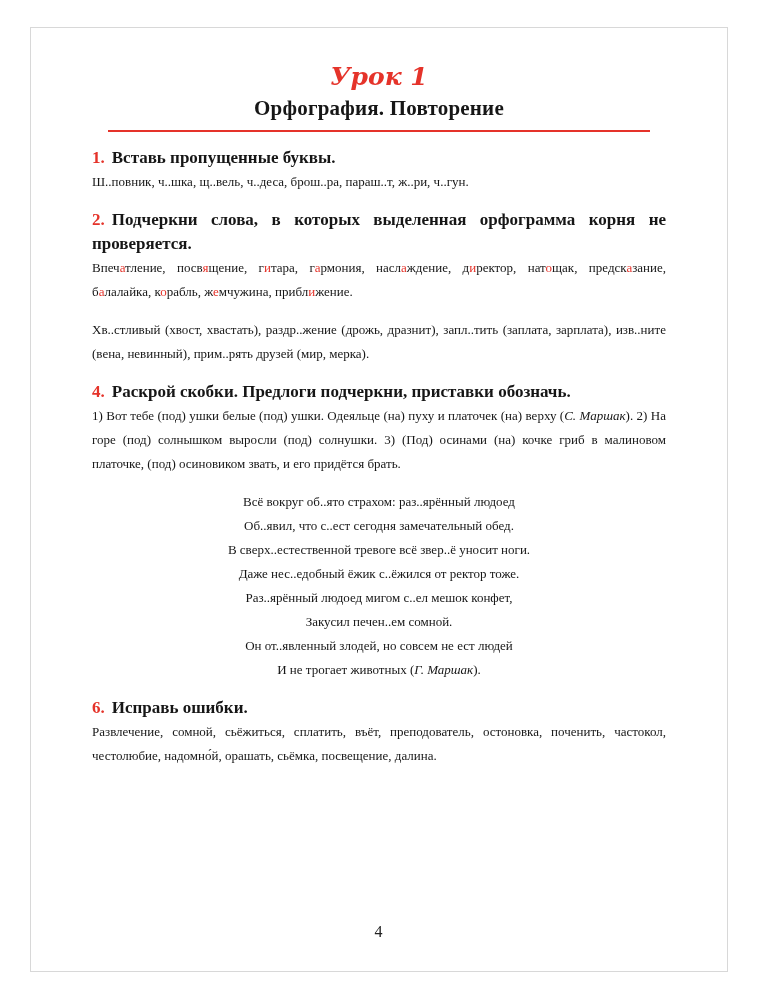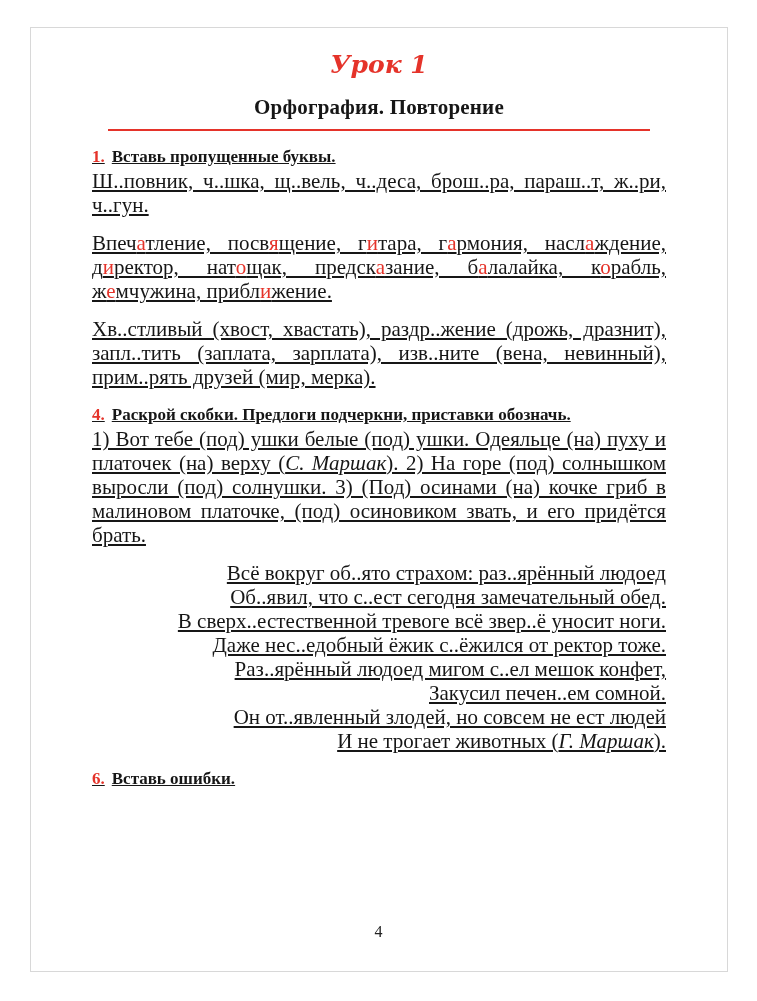--- a/index.html
+++ b/index.html
@@ -14,38 +14,39 @@
     position:absolute; left:30px; top:27px; right:29px; bottom:29px;
     border:1px solid #d8d8d8; pointer-events:none;
   }
   .content{
     position:absolute; left:92px; top:50px; width:574px;
   }
   .lesson-title{
     font-size:25px; font-weight:bold; font-style:italic;
     color:var(--red); text-align:center;
     font-family:"DejaVu Serif","Liberation Serif",serif;
+    margin-top:12px;
   }
   .section-title{
     font-size:21px; font-weight:bold; text-align:center;
-    margin-top:16px; letter-spacing:.2px;
+    margin-top:5px; letter-spacing:.2px;
   }
   .rule{
     height:2px; background:var(--red);
     margin:9px 16px 8px 16px;
   }
-  .exercise{ margin-top:14px;text-decoration:underline; }
+  .exercise{ margin-top:14px; }
   .task-line{
     font-size:17px; line-height:24px; font-weight:bold;
     text-align:justify;
   }
   .num{ color:var(--red); margin-right:7px; }
-  .bodyline{ font-size:21px; line-height:24px; }
+  .bodyline{ font-size:13px; line-height:24px; }
   .just{ text-align:justify; }
-  .line{ text-align:right; }
+  .line{ text-align:center; }
   .seg.red{ color:var(--red); }
   .seg.i{ font-style:italic; }
   .page-number{
     position:absolute; left:0; right:0; bottom:60px;
     text-align:center; font-size:16px; color:#222;
   }
 </style>
 </head>
 <body>
 
@@ -60,20 +61,23 @@
   <section class="exercise">
     <p class="task-line">
       <span class="num">1.</span><span class="task"><span class="seg">Вставь пропущенные буквы.</span></span>
     </p>
     <div class="body">
         <p class="bodyline just"><span class="seg">Ш..повник, ч..шка, щ..вель, ч..деса, брош..ра, параш..т, ж..ри, ч..гун.</span></p>
       </div>
   </section>
 
   <section class="exercise">
+    <p class="task-line">
+      <span class="num">2.</span><span class="task"><span class="seg">Подчеркни слова, в которых выделенная орфограмма корня не проверяется.</span></span>
+    </p>
     <div class="body">
         <p class="bodyline just"><span class="seg">Впеч</span><span class="seg red">а</span><span class="seg">тление, посв</span><span class="seg red">я</span><span class="seg">щение, г</span><span class="seg red">и</span><span class="seg">тара, г</span><span class="seg red">а</span><span class="seg">рмония, насл</span><span class="seg red">а</span><span class="seg">ждение, д</span><span class="seg red">и</span><span class="seg">ректор, нат</span><span class="seg red">о</span><span class="seg">щак, предск</span><span class="seg red">а</span><span class="seg">зание, б</span><span class="seg red">а</span><span class="seg">лалайка, к</span><span class="seg red">о</span><span class="seg">рабль, ж</span><span class="seg red">е</span><span class="seg">мчужина, прибл</span><span class="seg red">и</span><span class="seg">жение.</span></p>
       </div>
   </section>
 
   <section class="exercise">
     <div class="body">
         <p class="bodyline just"><span class="seg">Хв..стливый (хвост, хвастать), раздр..жение (дрожь, дразнит), запл..тить (заплата, зарплата), изв..ните (вена, невинный), прим..рять друзей (мир, мерка).</span></p>
       </div>
   </section>
@@ -95,19 +99,22 @@
         <p class="bodyline line"><span class="seg">Даже нес..едобный ёжик с..ёжился от ректор тоже.</span></p>
         <p class="bodyline line"><span class="seg">Раз..ярённый людоед мигом с..ел мешок конфет,</span></p>
         <p class="bodyline line"><span class="seg">Закусил печен..ем сомной.</span></p>
         <p class="bodyline line"><span class="seg">Он от..явленный злодей, но совсем не ест людей</span></p>
         <p class="bodyline line"><span class="seg">И не трогает животных (</span><span class="seg i">Г. Маршак</span><span class="seg">).</span></p>
       </div>
   </section>
 
   <section class="exercise">
     <p class="task-line">
-      <span class="num">6.</span><span class="task"><span class="seg">Вставь ошибки.</span></span>
+      <span class="num">6.</span><span class="task"><span class="seg">Исправь ошибки.</span></span>
     </p>
+    <div class="body">
+        <p class="bodyline just"><span class="seg">Развлечение, сомной, сьёжиться, сплатить, въёт, преподователь, остоновка, поченить, частокол, честолюбие, надомно́й, орашать, сьёмка, посвещение, далина.</span></p>
+      </div>
   </section>
 
 </div>
 
 <div class="page-number">4</div>
 
 </body></html>

